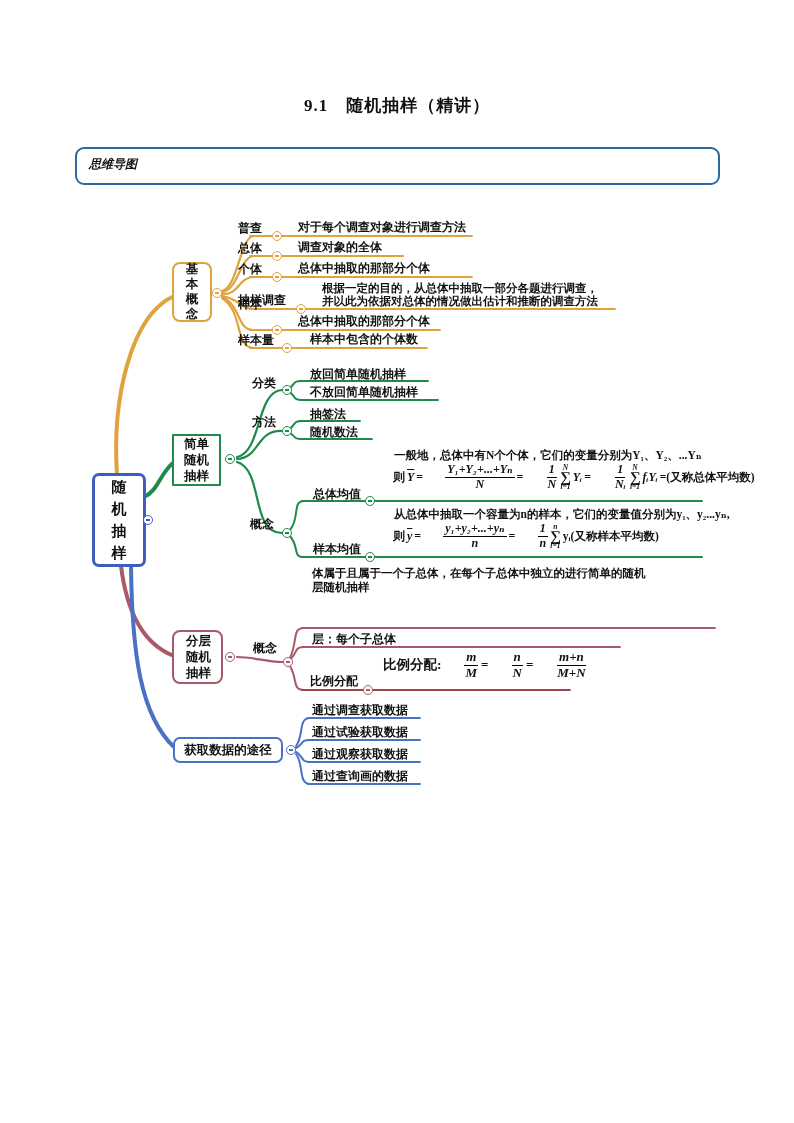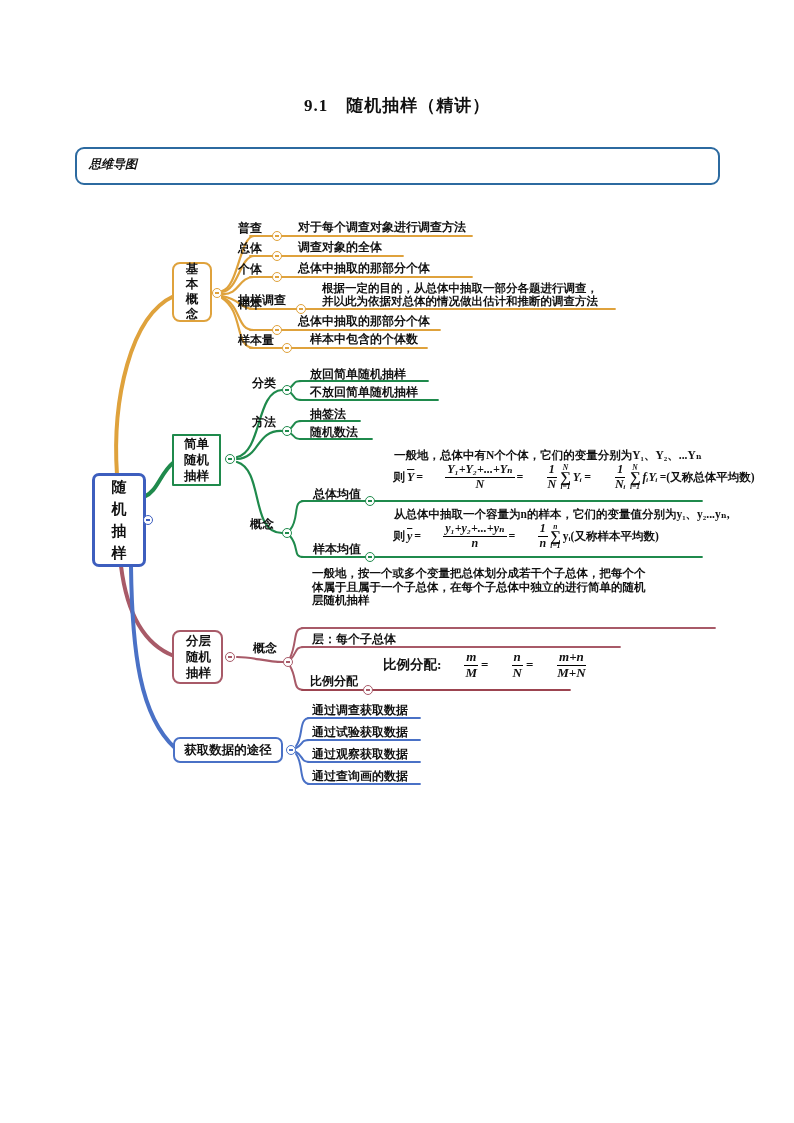--- a/index.html
+++ b/index.html
@@ -266,21 +266,20 @@
   <span class="sg">
       <span>n</span>
       <span class="s">∑</span>
       <span>i=1</span>
     </span>
   <span class="mi"><span class="cj sm">yᵢ(又称样本平均数)</span></span>
 </div>
 
 <span class="t" style="left:253px;top:640px">概念</span>
 <div class="para" style="left:312px;top:567px">
-  <div>一般地，按一个或多个变量把总体划分成若干个子总体，把每个个</div>
   <div>体属于且属于一个子总体，在每个子总体中独立的进行简单的随机</div>
   <div>层随机抽样</div>
 </div>
 <span class="d" style="left:312px;top:631px">层：每个子总体</span>
 <span class="t" style="left:310px;top:673px">比例分配</span>
 
 <div class="mrow" id="prop-row" style="left:383px;top:650px">
   <span class="cj pfx">比例分配:</span>
   <span class="fr mi">
       <span class="nu">m</span>

